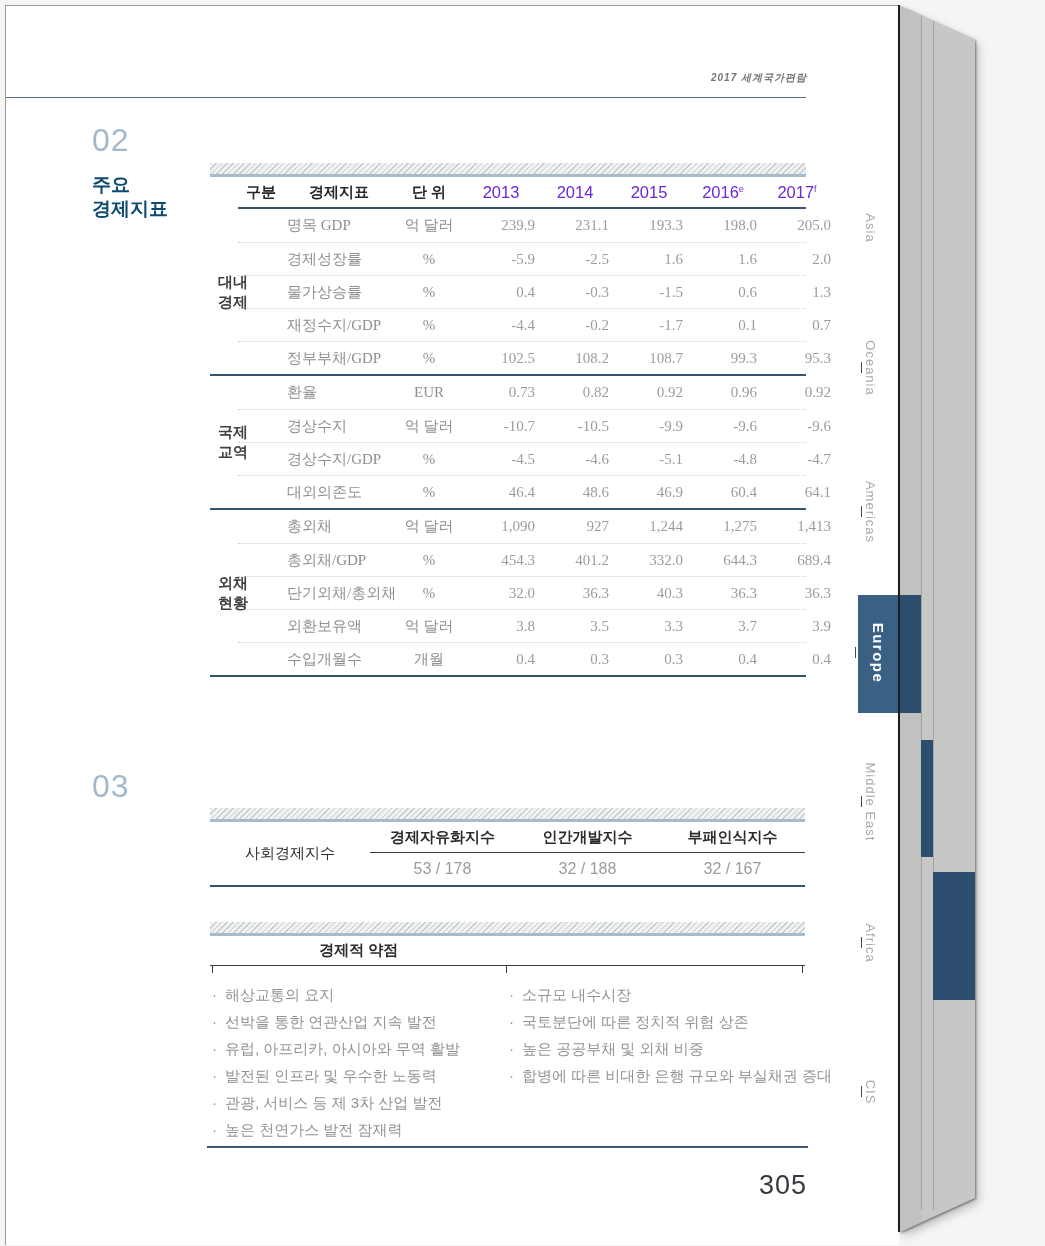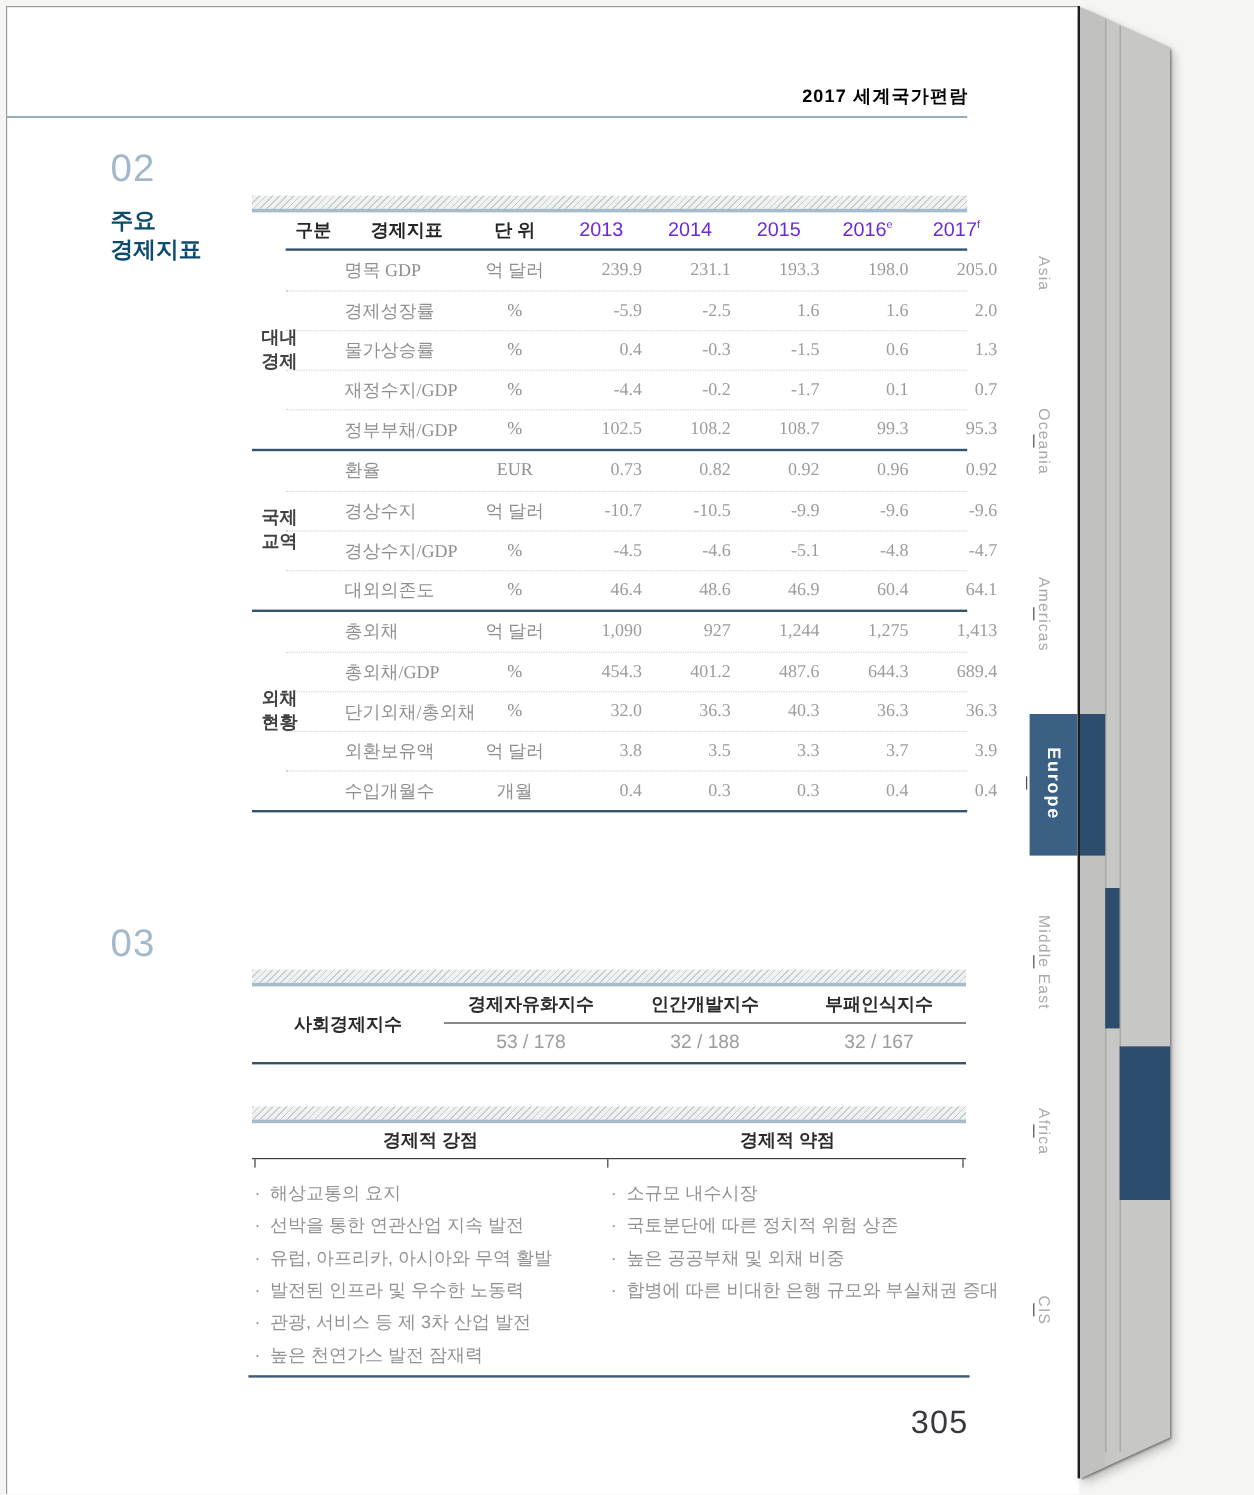--- a/index.html
+++ b/index.html
@@ -43,21 +43,21 @@
   .eu-tab { position:absolute; left:858px; top:595px; width:40px; height:118px; background:#3a6083; }
   .eu-label {
     position:absolute; left:878px; top:653px;
     transform:translate(-50%,-50%) rotate(90deg);
     color:#ffffff; font-size:15px; font-weight:bold; letter-spacing:1.5px; white-space:nowrap;
   }
 
   
   .header-title {
     position:absolute; left:500px; top:71px; width:307px; text-align:right;
-    color:#000000; font-size:15px; font-weight:bold; letter-spacing:1px;
+    color:#737373; font-size:10px; font-weight:bold; letter-spacing:1px;font-style:italic;
   }
   .header-rule { position:absolute; left:6px; top:97px; width:800px; height:1px; background:#5c758c; }
 
   
   .sec { position:absolute; left:92px; width:130px; }
   .secnum { font-size:32px; color:#a3b9cb; letter-spacing:1px; font-weight:400; }
   .sectitle { margin-top:14px; font-size:19px; font-weight:bold; color:#0c4a6e; line-height:24px; white-space:nowrap; }
 
   
   .hatch {
@@ -83,21 +83,21 @@
   .erow { height:33px; align-items:center; font-size:15px;font-family:Liberation Serif, serif; }
   .erow + .erow { border-top:1px dotted #d2d2d2; }
   .erow .lab { color:#8f8f8f; padding-left:3px; white-space:nowrap; }
   .erow .unit { color:#8f8f8f; text-align:center; white-space:nowrap; }
   .erow .val { color:#9c9c9c; text-align:right; padding-right:3px; }
 
   
   .stable { position:absolute; left:210px; top:808px; width:595px; border-bottom:2px solid #33536f; }
   .sgrid { display:grid; grid-template-columns:160px 145px 145px 145px; grid-template-rows:31px 32px; }
   .rowhead { grid-row:1/3; display:flex; align-items:center; justify-content:center;
-             font-size:15px; font-weight:bold; color:#2b2b2b; }
+             font-size:15px; font-weight:normal; color:#2b2b2b; }
   .shead { display:flex; align-items:center; justify-content:center;
            font-size:15px; font-weight:bold; color:#2b2b2b; border-bottom:1px solid #3b3b3b; }
   .sval { display:flex; align-items:center; justify-content:center; font-size:16px; color:#9c9c9c; }
 
   
   .swot { position:absolute; left:210px; top:922px; width:595px; }
   .swot-heads { display:grid; grid-template-columns:1fr 1fr; height:29px; align-items:center;
                 text-align:center; font-size:15px; font-weight:bold; color:#2b2b2b; }
   .bracket { position:relative; height:8px; border-top:1px solid #3c3c3c; }
   .bracket .tick { position:absolute; top:0; width:1px; height:7px; background:#3c3c3c; }
@@ -262,21 +262,21 @@
           <div class="val">1,244</div>
           <div class="val">1,275</div>
           <div class="val">1,413</div>
         </div>
         <div class="erow grid8">
           <div></div>
           <div class="lab">총외채/GDP</div>
           <div class="unit">%</div>
           <div class="val">454.3</div>
           <div class="val">401.2</div>
-          <div class="val">487.6</div>
+          <div class="val">332.0</div>
           <div class="val">644.3</div>
           <div class="val">689.4</div>
         </div>
         <div class="erow grid8">
           <div></div>
           <div class="lab">단기외채/총외채</div>
           <div class="unit">%</div>
           <div class="val">32.0</div>
           <div class="val">36.3</div>
           <div class="val">40.3</div>
@@ -320,21 +320,20 @@
     <div class="shead">부패인식지수</div>
     <div class="sval">53 / 178</div>
     <div class="sval">32 / 188</div>
     <div class="sval">32 / 167</div>
   </div>
 </div>
 
 <div class="swot">
   <div class="hatch"></div>
   <div class="swot-heads">
-    <div>경제적 강점</div>
     <div>경제적 약점</div>
   </div>
   <div class="bracket">
     <div class="tick" style="left:2px;"></div>
     <div class="tick" style="left:296px;"></div>
     <div class="tick" style="right:2px;"></div>
   </div>
   <div class="swot-cols">
     <ul class="swot-list" id="strengths-list">
         <li class="swot-item"><span class="bullet">·</span><span>해상교통의 요지</span></li>

